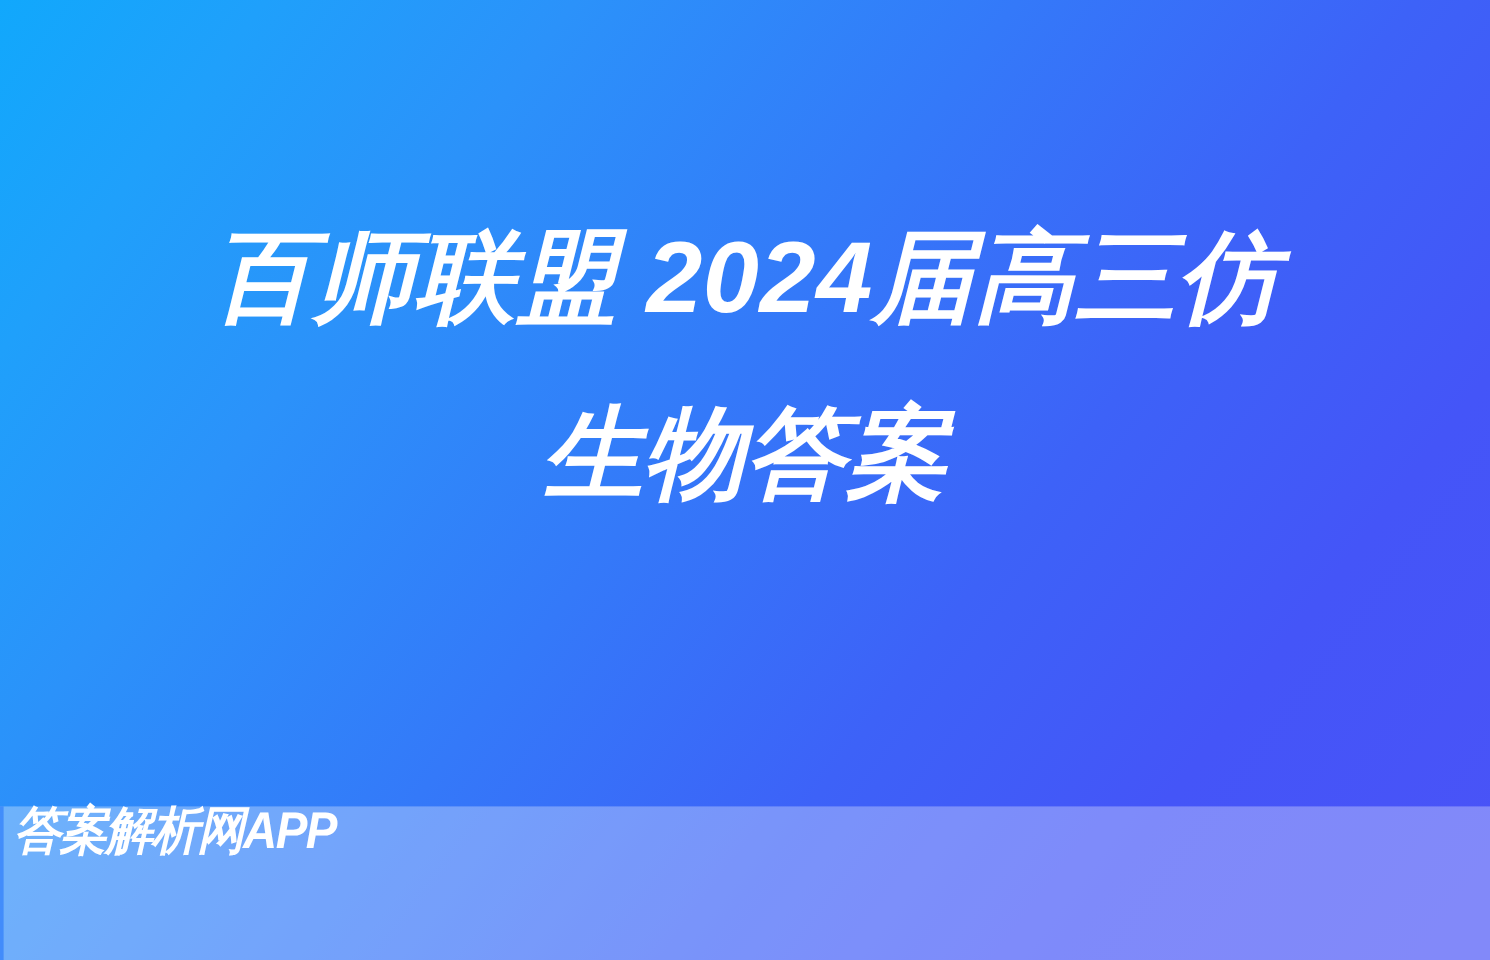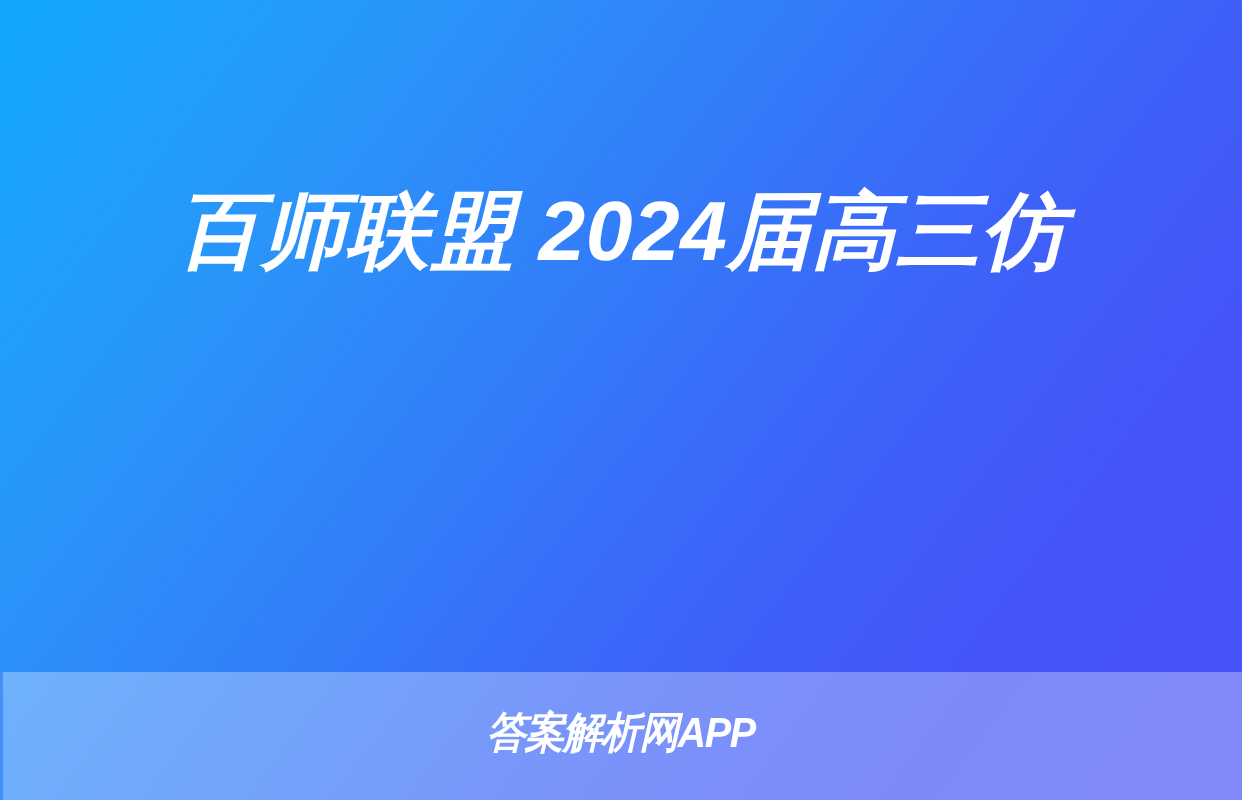--- a/index.html
+++ b/index.html
@@ -74,22 +74,21 @@
     width: 3px;
     height: 128px;
     background: rgba(38, 120, 250, 0.62);
   }
 
   
   #watermark {
     position: absolute;
     left: 0;
     right: 0;
-    top: 705px;
-    text-align: center;
+    top: 666px;
   }
 
   #watermark .wm-text {
     display: inline-block;
     color: #ffffff;
     font-size: 43px;
     font-weight: bold;
     font-style: italic;
     line-height: 54px;
     letter-spacing: -1.5px;
@@ -100,20 +99,21 @@
 </style>
 </head>
 <body>
 
 <div id="canvas">
 
   <div id="bg-gradient"></div>
 
   <div id="title-block">
     <span class="title-line">百师联盟 2024届高三仿</span>
+    <span class="title-line">生物答案</span>
   </div>
 
   <div id="bottom-band"></div>
   <div id="band-left-edge"></div>
 
   <div id="watermark">
     <span class="wm-text">答案解析网APP</span>
   </div>
 
 </div>

